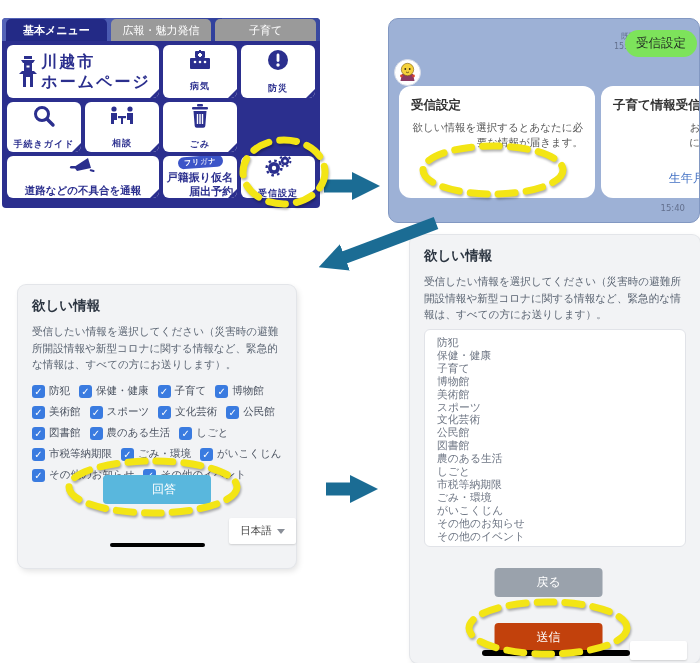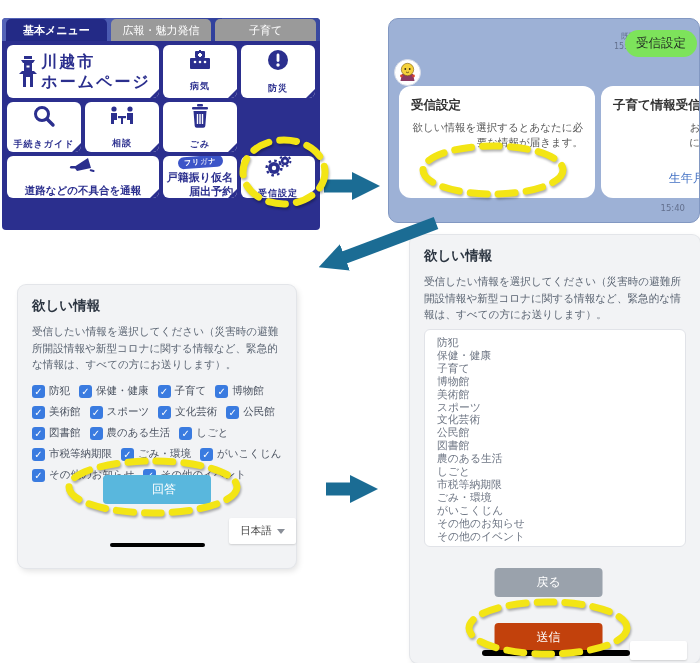--- a/index.html
+++ b/index.html
@@ -5,21 +5,21 @@
   html,body{margin:0;padding:0;}
   body{
     width:700px;height:663px;position:relative;background:#fff;
     font-family:"DejaVu Sans","Liberation Sans",sans-serif;
     overflow:hidden;
   }
   .preline{white-space:pre-line;}
 
   
   .menu-screen{
-    position:absolute;left:2px;top:18px;width:318px;height:212px;
+    position:absolute;left:2px;top:18px;width:318px;height:190px;
     background:#2b2f8e;border-radius:4px;box-sizing:border-box;
   }
   .tabbar{
     height:23px;display:flex;align-items:flex-end;
     background:linear-gradient(105deg,#5565b8 0%,#3d4da8 32%,#4c5cb2 32%,#2f3f9c 68%,#4353ae 68%,#38489f 100%);
     border-radius:4px 4px 0 0;padding:0 2px;
   }
   .tab{
     flex:1;margin:3px 2px 0;border-radius:5px 5px 0 0;text-align:center;
     font-size:11px;color:#fff;padding:4px 0 3px;background:#9a9a9a;cursor:pointer;

